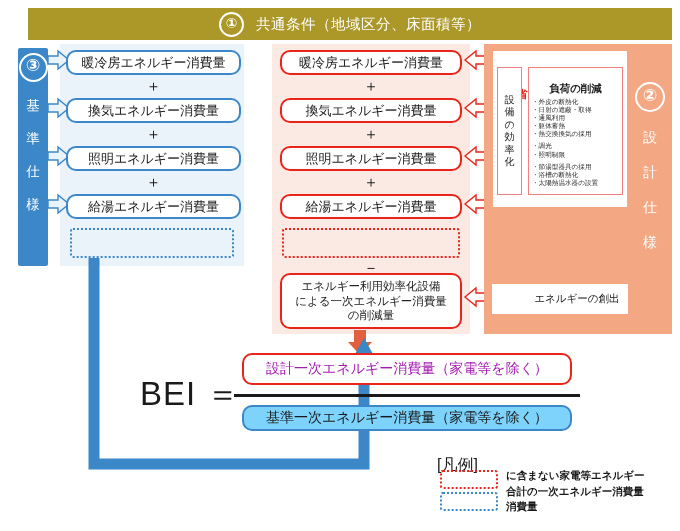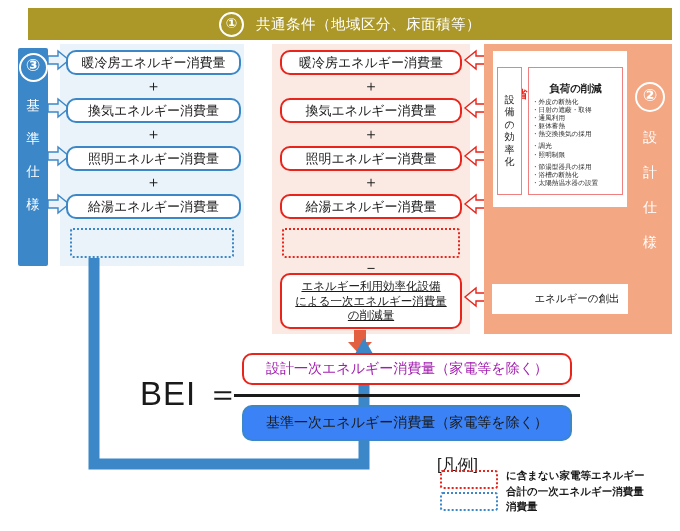--- a/index.html
+++ b/index.html
@@ -68,21 +68,21 @@
   }
   #mid-dash{
     left:282px;top:228px;width:178px;height:30px;
     border:2px dotted #e8241b;border-radius:3px;background:transparent;
   }
   #minus-mid{left:282px;top:258px;width:178px;text-align:center;font-size:16px;color:#1a1a1a;}
   #reduce-box{
     left:280px;top:273px;width:182px;height:56px;
     background:#ffffff;border:2.5px solid #e8241b;border-radius:10px;
     display:flex;flex-direction:column;align-items:center;justify-content:center;
-    font-size:11.5px;line-height:14.5px;color:#1a1a1a;text-align:center;text-decoration:underline;
+    font-size:11.5px;line-height:14.5px;color:#1a1a1a;text-align:center;
   }
 
   
   #right-panel-bg{
     left:484px;top:44px;width:188px;height:290px;
     background:#f3a783;
   }
   #right-sidebar{
     left:628px;top:44px;width:44px;height:290px;
     background:#f3a783;
@@ -130,22 +130,22 @@
     left:140px;top:372px;width:110px;
     font-size:33px;color:#1a1a1a;letter-spacing:1px;
   }
   #num-box{
     left:242px;top:353px;width:330px;height:32px;
     background:#ffffff;border:2.5px solid #e8241b;border-radius:10px;
     display:flex;align-items:center;justify-content:center;
     font-size:14px;color:#a21caf;
   }
   #den-box{
-    left:242px;top:405px;width:330px;height:36px;
-    background:#3b82f6;border:2.5px solid #3b87c8;border-radius:10px;
+    left:242px;top:405px;width:330px;height:26px;
+    background:#7dd3fc;border:2.5px solid #3b87c8;border-radius:10px;
     display:flex;align-items:center;justify-content:center;
     font-size:14px;color:#1a1a1a;
   }
   #frac-bar{left:234px;top:394px;width:346px;height:3px;background:#1a1a1a;}
 
   
   #legend{left:437px;top:455px;width:240px;height:72px;}
   #legend-title{font-size:16px;color:#1a1a1a;}
   #legend-sw-red{
     left:440px;top:470px;width:58px;height:19px;

